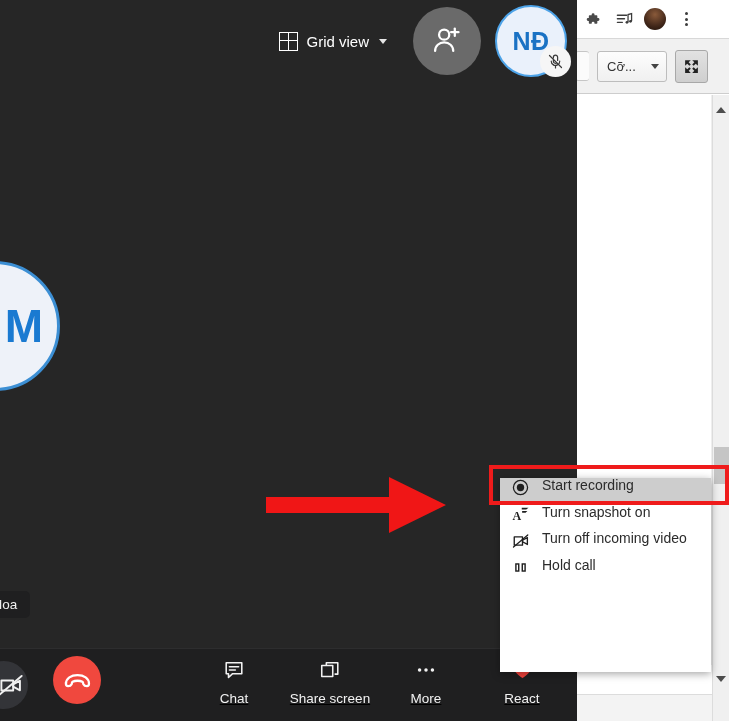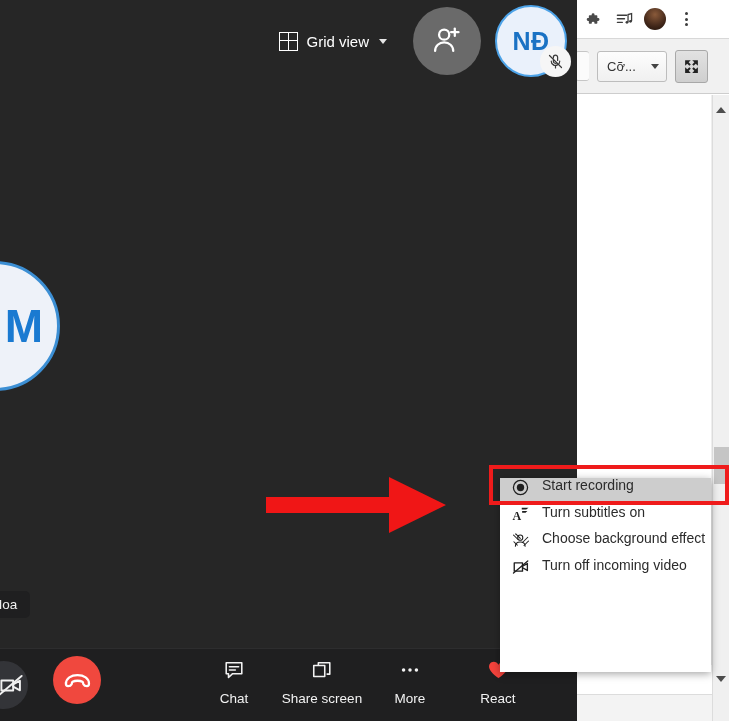--- a/index.html
+++ b/index.html
@@ -185,21 +185,21 @@
     padding-left: 14px;
   }
   .hangup {
     position: absolute; left: 53px; top: 656px;
     width: 48px; height: 48px; border-radius: 50%;
     background: #f0483e;
     display: flex; align-items: center; justify-content: center;
   }
   .ctrls {
     position: absolute; left: 190px; top: 8px;
-    display: flex; align-items: flex-start; gap: 0;
+    display: flex; align-items: flex-start; gap: 8px; text-decoration: underline;
   }
   .ctrl {
     width: 88px;
     display: flex; flex-direction: column; align-items: center; gap: 9px;
     color: #f2f2f2; font-size: 13.5px;
   }
   .ctrl .gl { height: 25px; display: flex; align-items: center; justify-content: center; }
 
   
   .ctxmenu {
@@ -420,46 +420,41 @@
 
 
     <div class="mi">
       <span class="mi-ico">
         <svg width="18" height="18" viewBox="0 0 24 24" fill="#1f1f1f">
           <text x="0.5" y="20" font-family="Liberation Serif, serif" font-size="16" font-weight="bold">A</text>
           <path d="M13 3.5h9l-3 2.6h-6z"></path>
           <path d="M13.5 8h7l-2.4 2.2h-4.6z"></path>
         </svg>
       </span>
-      <span class="mi-label">Turn subtitles on</span>
-    </div>
-
-    <div class="mi">
-      <span class="mi-ico">
-        <svg width="18" height="18" viewBox="0 0 24 24" fill="none" stroke="#1f1f1f" stroke-width="1.4" stroke-linecap="round">
-          <circle cx="11" cy="7.5" r="3.4"></circle>
-          <path d="M4.5 19c0-3.4 2.9-5.6 6.5-5.6s6.5 2.2 6.5 5.6"></path>
-          <line x1="2" y1="4" x2="8" y2="10"></line>
-            <line x1="5" y1="2.5" x2="11" y2="8.5"></line>
-          <line x1="14" y1="14" x2="21" y2="7"></line>
-            <line x1="16" y1="18" x2="22" y2="12"></line>
-          <line x1="2.5" y1="13" x2="7" y2="17.5"></line>
-        </svg>
-      </span>
-      <span class="mi-label">Choose background effect</span>
-    </div>
+      <span class="mi-label">Turn snapshot on</span>
+    </div>
+
 
     <div class="mi">
       <span class="mi-ico">
         <svg width="18" height="18" viewBox="0 0 24 24" fill="none" stroke="#1f1f1f" stroke-width="1.8" stroke-linejoin="round">
           <path d="M3 6.5h11v11H3z"></path>
           <path d="M14 11l6.5-3.6v9.2L14 13z"></path>
           <line x1="2" y1="20" x2="21" y2="4" stroke-linecap="round"></line>
         </svg>
       </span>
       <span class="mi-label">Turn off incoming video</span>
     </div>
 
+    <div class="mi">
+      <span class="mi-ico">
+        <svg width="17" height="17" viewBox="0 0 24 24" fill="none" stroke="#1f1f1f" stroke-width="2">
+          <rect x="5.5" y="7" width="4" height="10"></rect>
+            <rect x="14.5" y="7" width="4" height="10"></rect>
+        </svg>
+      </span>
+      <span class="mi-label">Hold call</span>
+    </div>
 
   </div>
 
   <div class="hl-box"></div>
 </div>
 
 </body></html>

